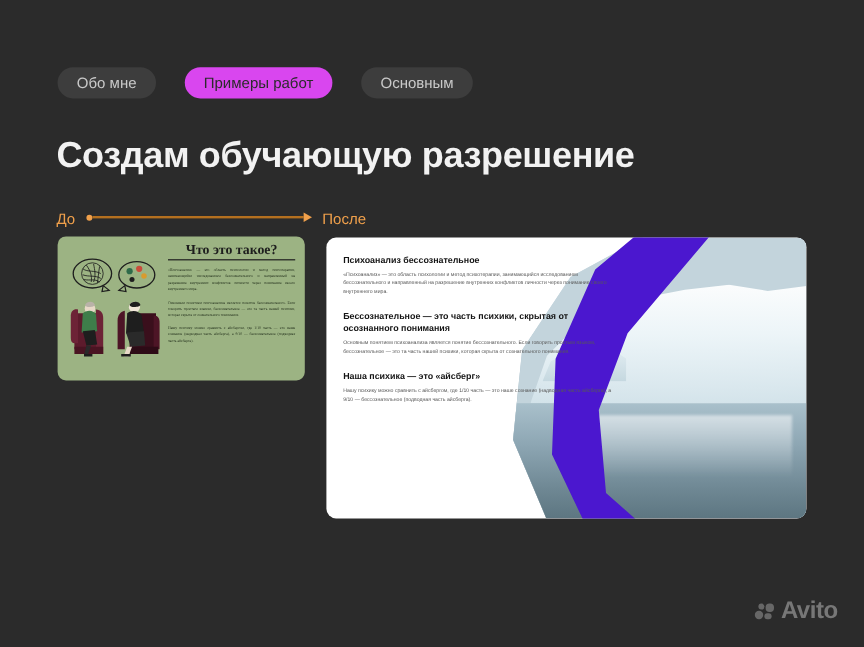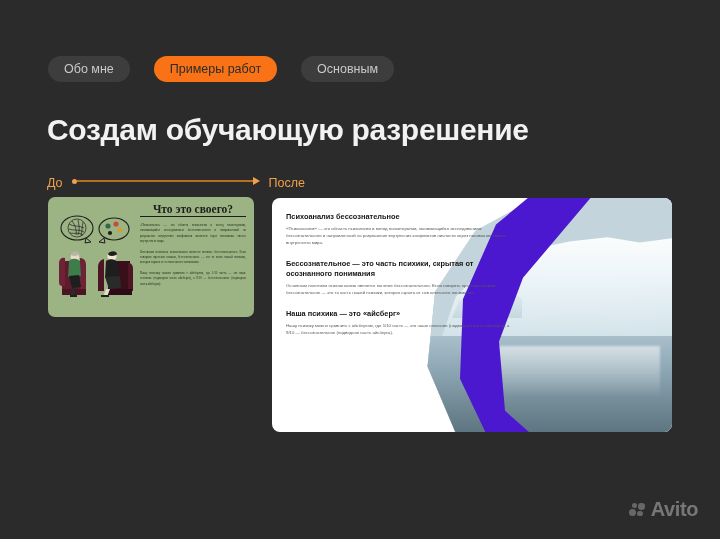--- a/index.html
+++ b/index.html
@@ -11,21 +11,21 @@
     position:relative;
   }
   .page{position:relative;width:720px;height:539px;}
 
   
   .tabs{position:absolute;left:48px;top:56px;display:flex;gap:24px;align-items:center;}
   .tab{
     height:26px;line-height:26px;padding:0 16px;border-radius:14px;
     background:#3d3d3d;color:#c9c9c9;font-size:12.5px;white-space:nowrap;
   }
-  .tab.active{background:#f97316;color:#2b2b2b;font-weight:400;}
+  .tab.active{background:#d946ef;color:#2b2b2b;font-weight:400;}
 
   
   .page-title{
     position:absolute;left:47px;top:113px;
     color:#f2f2f2;font-size:30px;font-weight:bold;letter-spacing:-0.3px;
     white-space:nowrap;
   }
 
   
   .rail{position:absolute;left:47px;top:176px;display:flex;align-items:flex-start;gap:9px;}
@@ -168,21 +168,21 @@
       <path d="M72 52c4 0 5 3 5 6v22h-5z" fill="#4d1526"></path>
       <path d="M52 78h24v6H52z" fill="#2d0b16"></path>
       <circle cx="56" cy="45" r="4.6" fill="#f0e6d8"></circle>
       <path d="M52 43c1-3 8-4 9 0 0 2-9 3-9 0z" fill="#1e1e1e"></path>
       <path d="M50 50c4-3 10-2 12 2l2 14-15 1z" fill="#1e1e1e"></path>
       <path d="M49 66l15-1 1 12-12 1z" fill="#2a2a2a"></path>
       <path d="M50 78l-3 8h4l3-8z" fill="#e8d9c8"></path>
       <path d="M45 84h8v2h-8z" fill="#1e1e1e"></path>
     </svg>
     <div class="bf-text">
-      <div class="bf-head">Что это своего?</div>
+      <div class="bf-head">Что это такое?</div>
       <div class="bf-para">«Психоанализ» — это область психологии и метод психотерапии, занимающийся исследованием бессознательного и направленный на разрешение внутренних конфликтов личности через понимание своего внутреннего мира.</div>
       <div class="bf-para">Основным понятием психоанализа является понятие бессознательного. Если говорить простым языком, бессознательное — это та часть нашей психики, которая скрыта от сознательного понимания.</div>
       <div class="bf-para">Нашу психику можно сравнить с айсбергом, где 1/10 часть — это наше сознание (надводная часть айсберга), а 9/10 — бессознательное (подводная часть айсберга).</div>
     </div>
   </div>
 
   <div class="slide-after">
     <div class="af-photo">
       <div class="af-water"></div>
       <div class="af-refl"></div>

